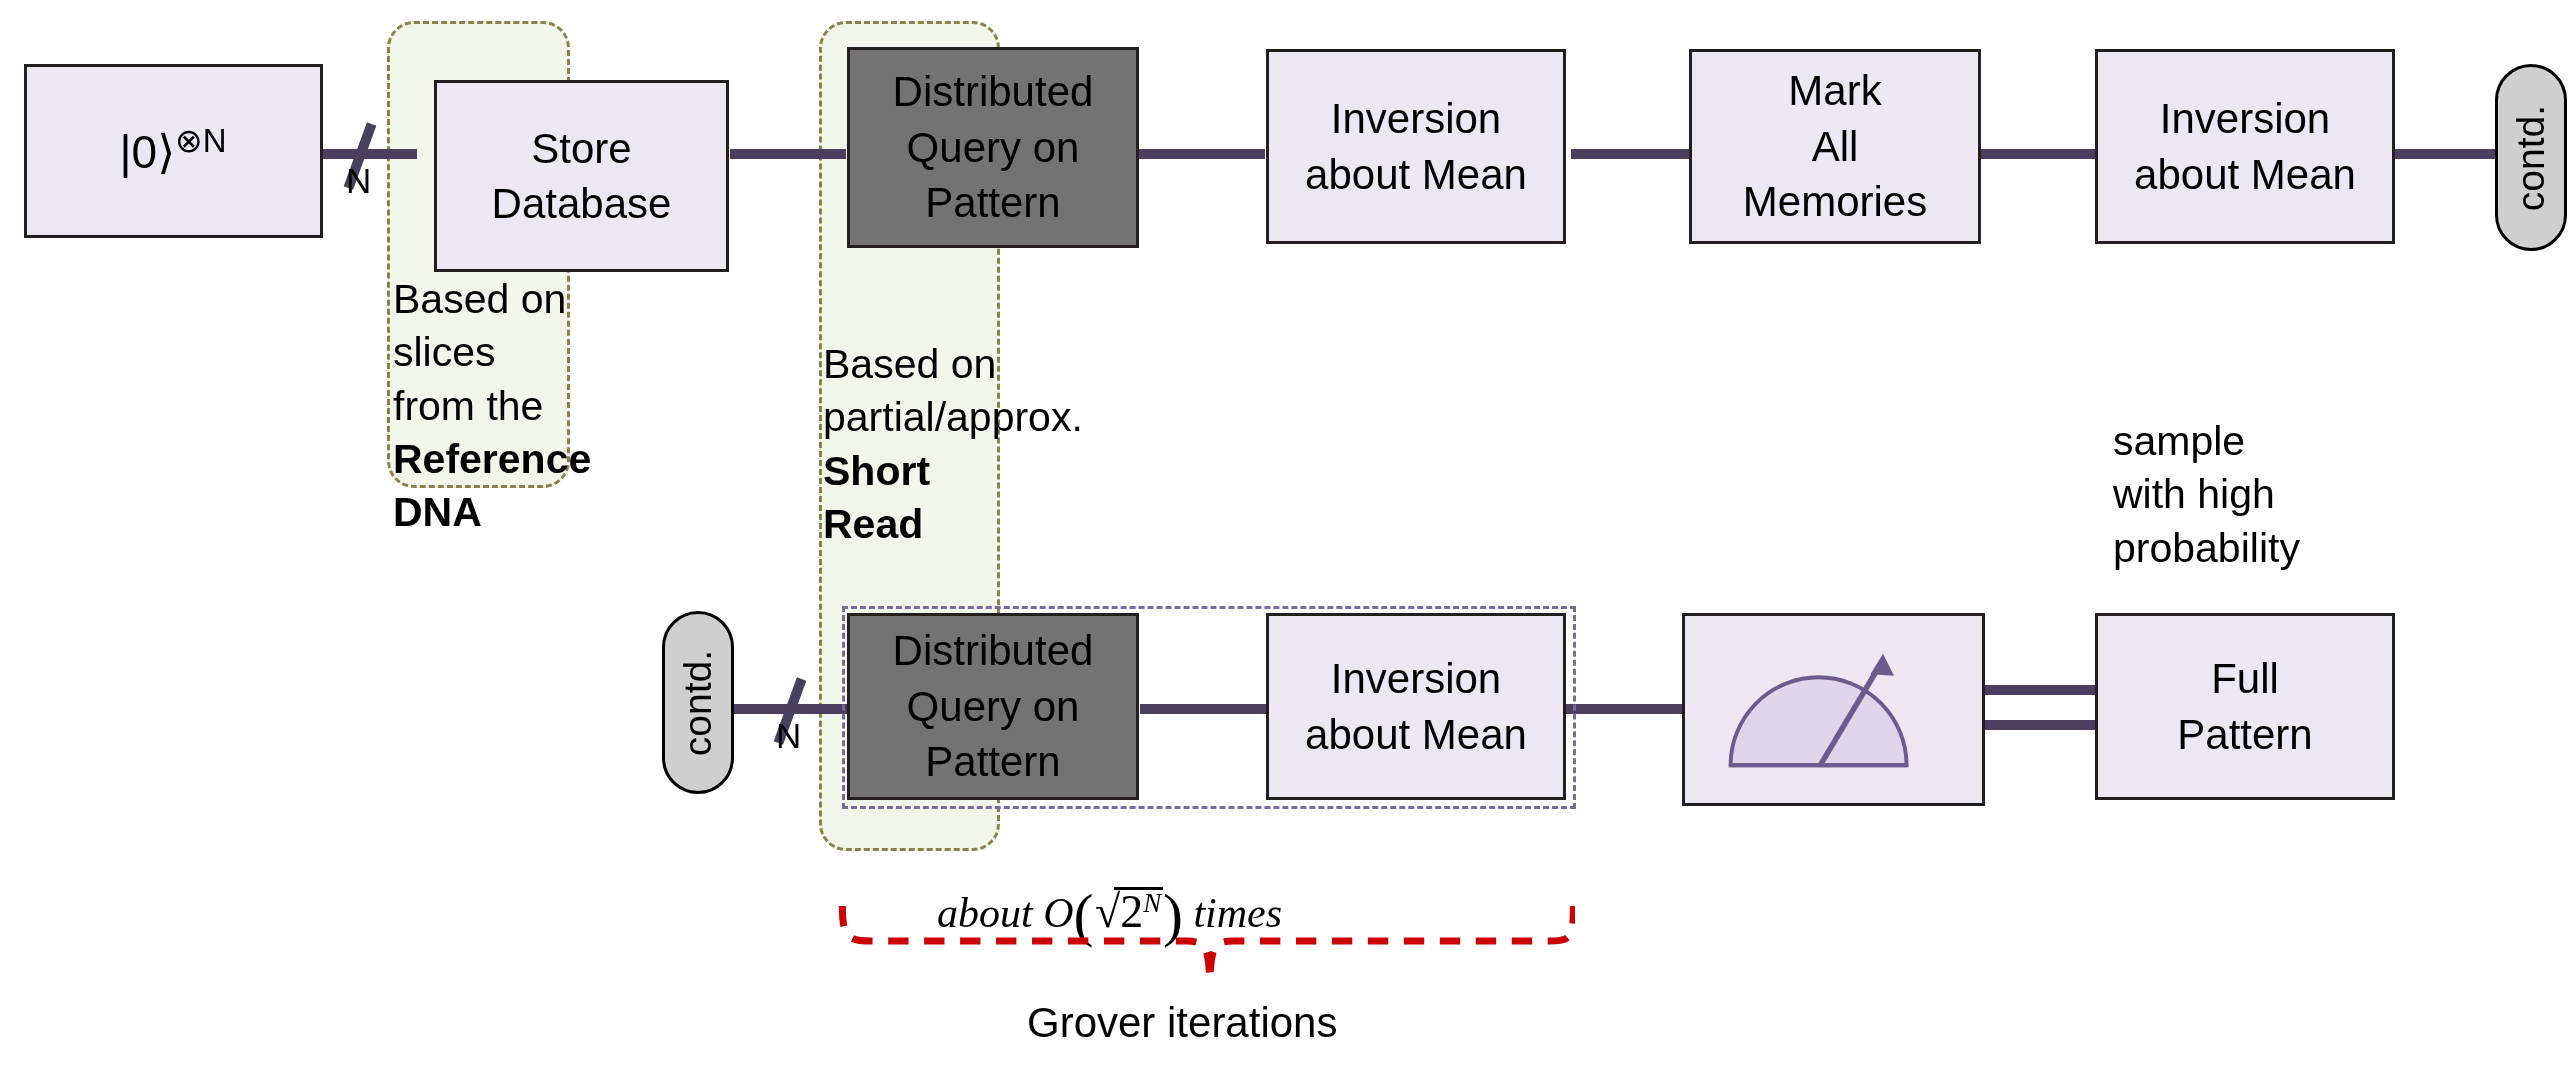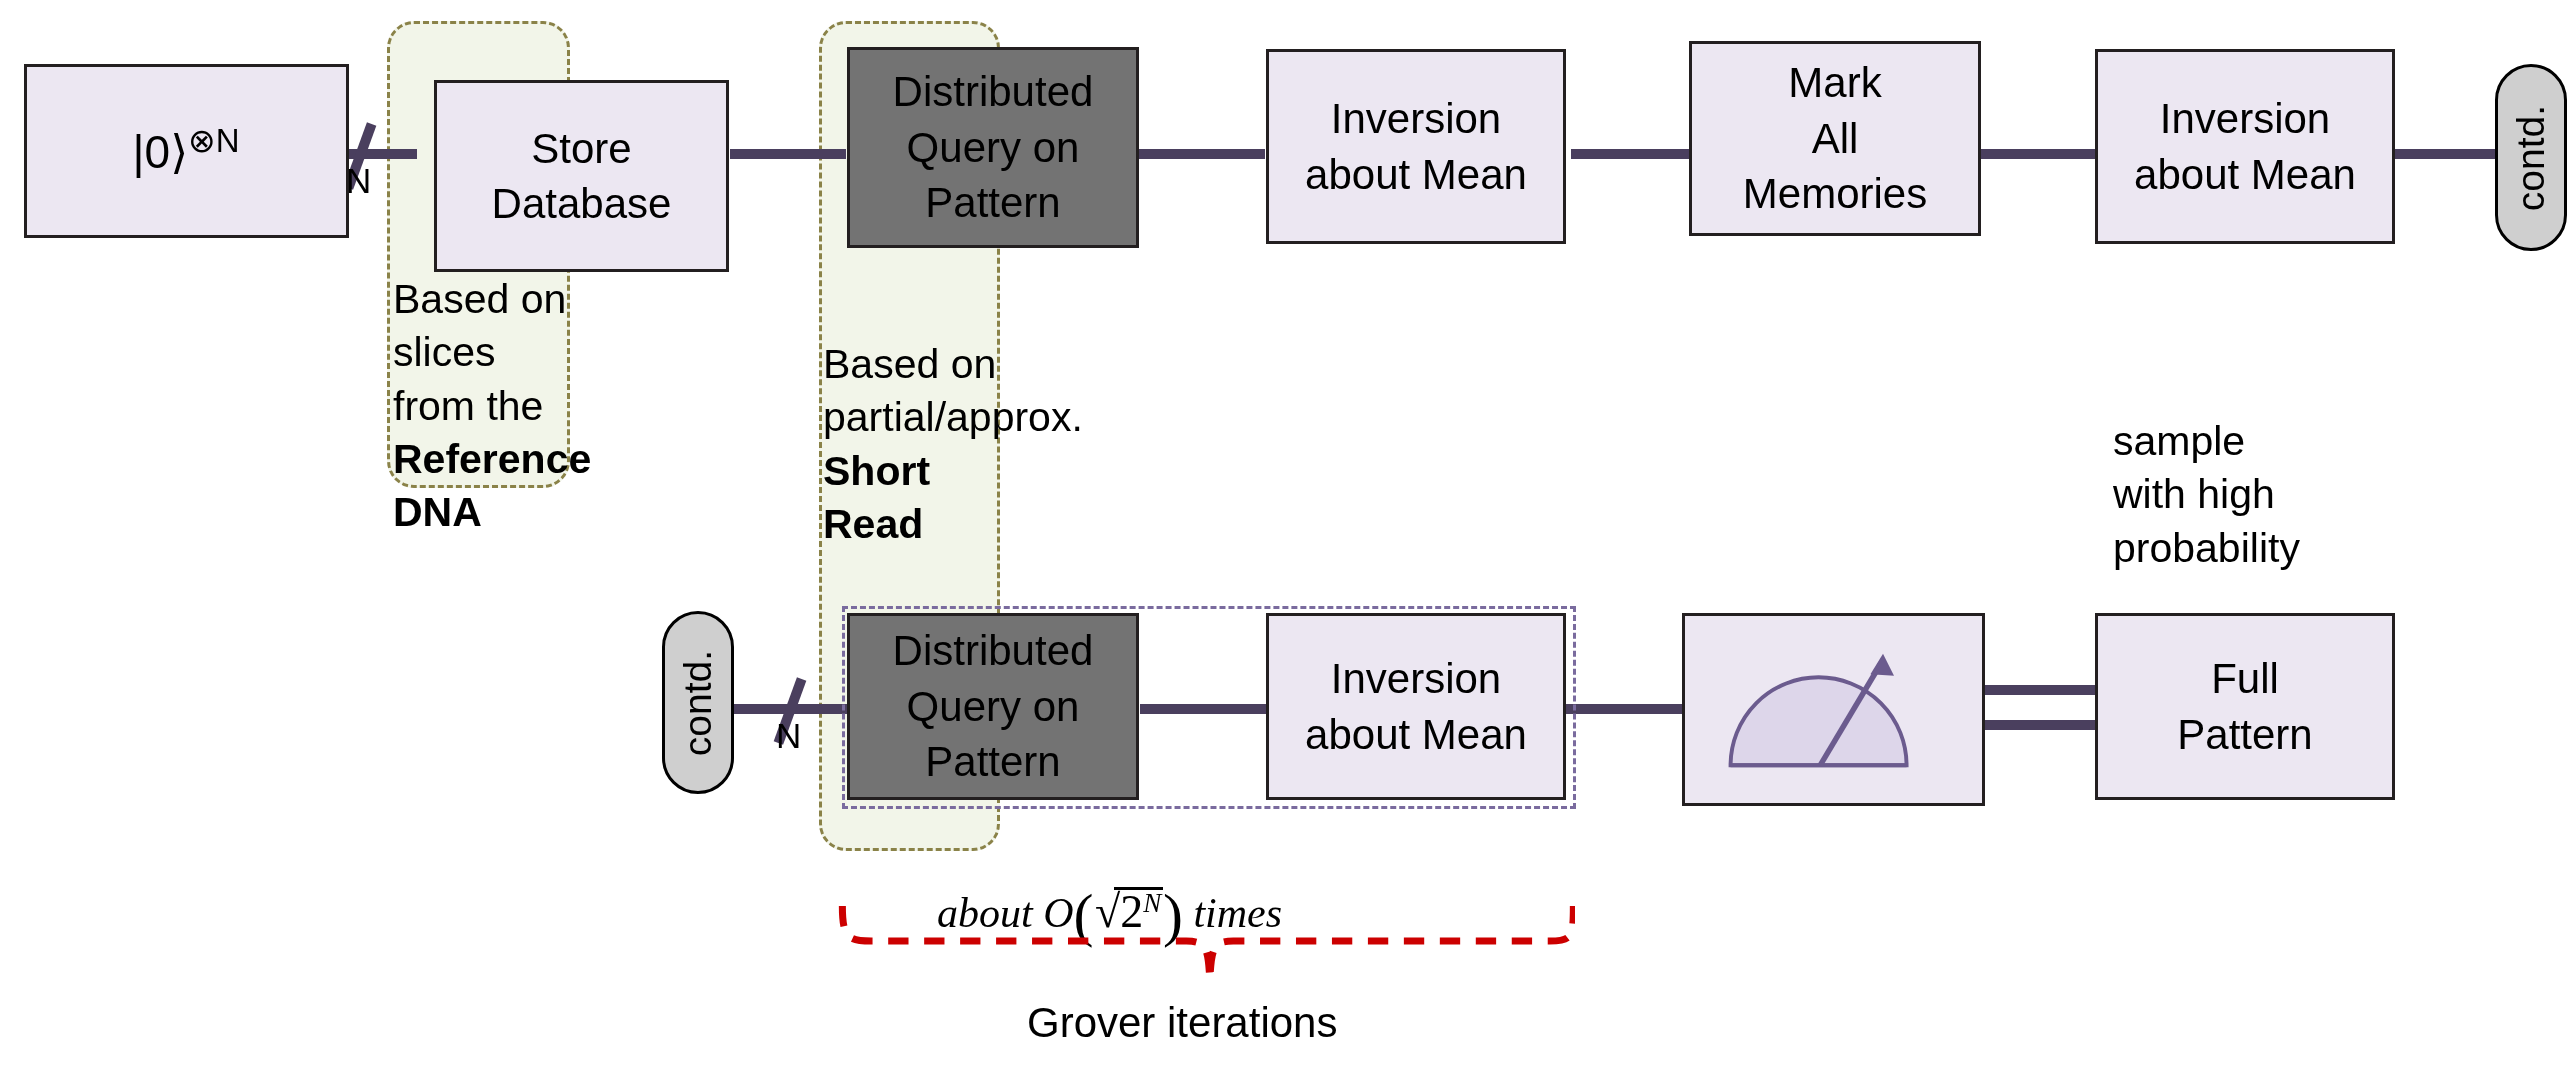--- a/index.html
+++ b/index.html
@@ -114,37 +114,37 @@
   <div class="wire" style="left:291px;top:149px;width:126px;"></div>
   <div class="slash" style="left:355px;top:122px;height:68px;"></div>
   <div class="nlabel" style="left:346px;top:161px;">N</div>
 
   <div class="wire" style="left:730px;top:149px;width:116px;"></div>
   <div class="wire" style="left:1139px;top:149px;width:126px;"></div>
   <div class="wire" style="left:1571px;top:149px;width:118px;"></div>
   <div class="wire" style="left:1979px;top:149px;width:118px;"></div>
   <div class="wire" style="left:2388px;top:149px;width:118px;"></div>
 
-  <div class="abs gate" style="left:23.6px;top:64px;width:325px;height:174px;">
+  <div class="abs gate" style="left:23.6px;top:64px;width:299px;height:174px;">
     <span class="ket">|0⟩<span class="tens">⊗N</span></span>
   </div>
 
   <div class="abs gate" style="left:434px;top:54px;width:295px;height:192px;margin-top:26px;">
     <span class="lbl">Store<br>Database</span>
   </div>
 
   <div class="abs gate grey" style="left:847px;top:47px;width:292px;height:201px;">
     <span class="lbl">Distributed<br>Query on<br>Pattern</span>
   </div>
 
   <div class="abs gate" style="left:1266px;top:49px;width:300px;height:195px;">
     <span class="lbl">Inversion<br>about Mean</span>
   </div>
 
-  <div class="abs gate" style="left:1689px;top:41px;width:292px;height:195px;text-align:center;">
+  <div class="abs gate" style="left:1689px;top:49px;width:292px;height:195px;text-align:center;">
     <span class="lbl">Mark<br>All<br>Memories</span>
   </div>
 
   <div class="abs gate" style="left:2095px;top:49px;width:300px;height:195px;">
     <span class="lbl">Inversion<br>about Mean</span>
   </div>
 
   <div class="contd" style="left:2495px;top:64px;width:66px;height:181px;">
     <span>contd.</span>
   </div>

